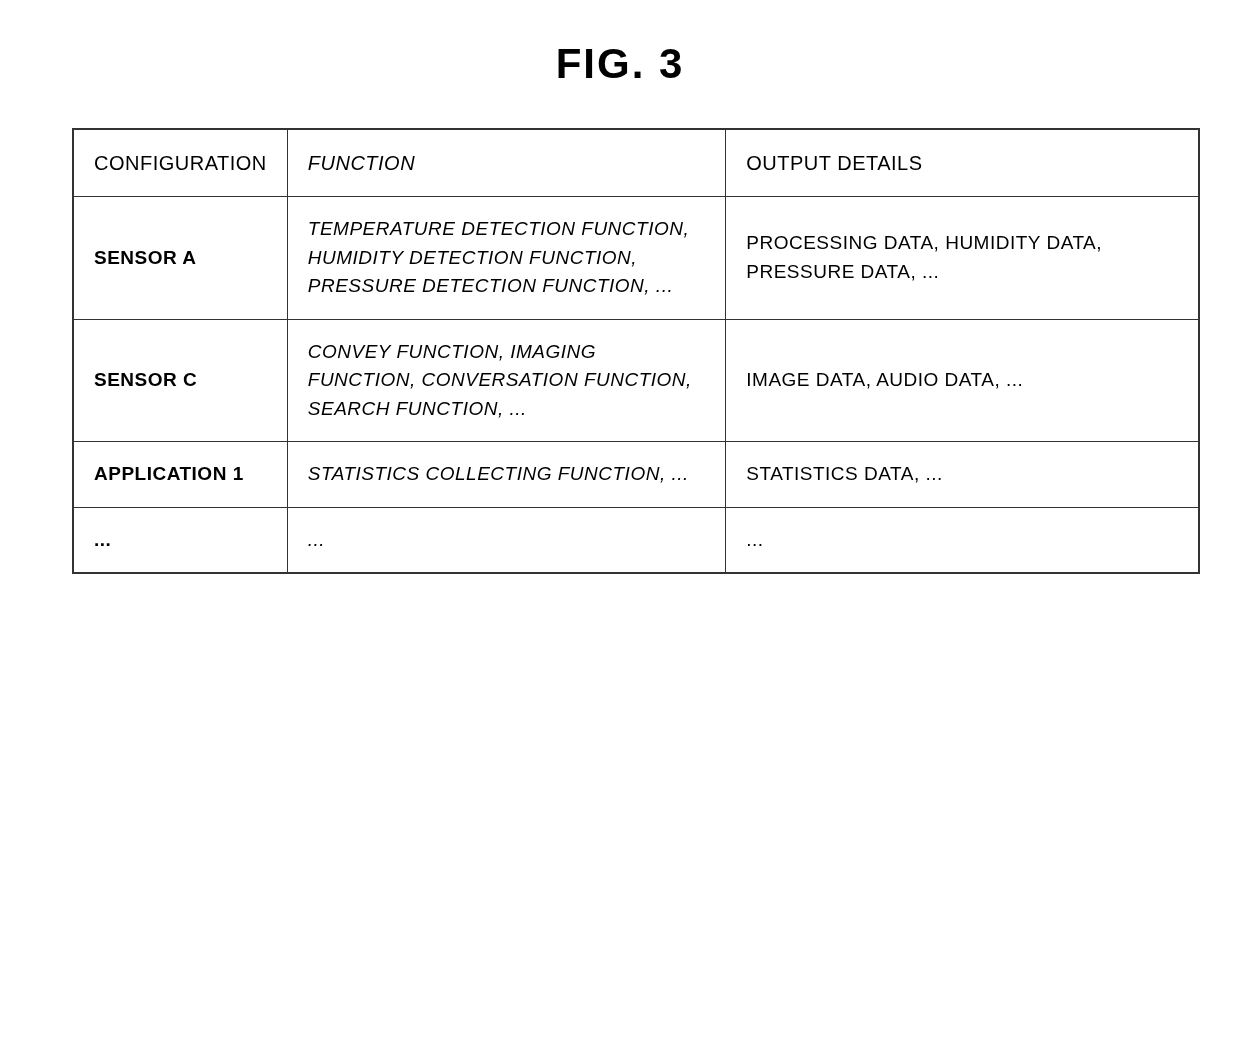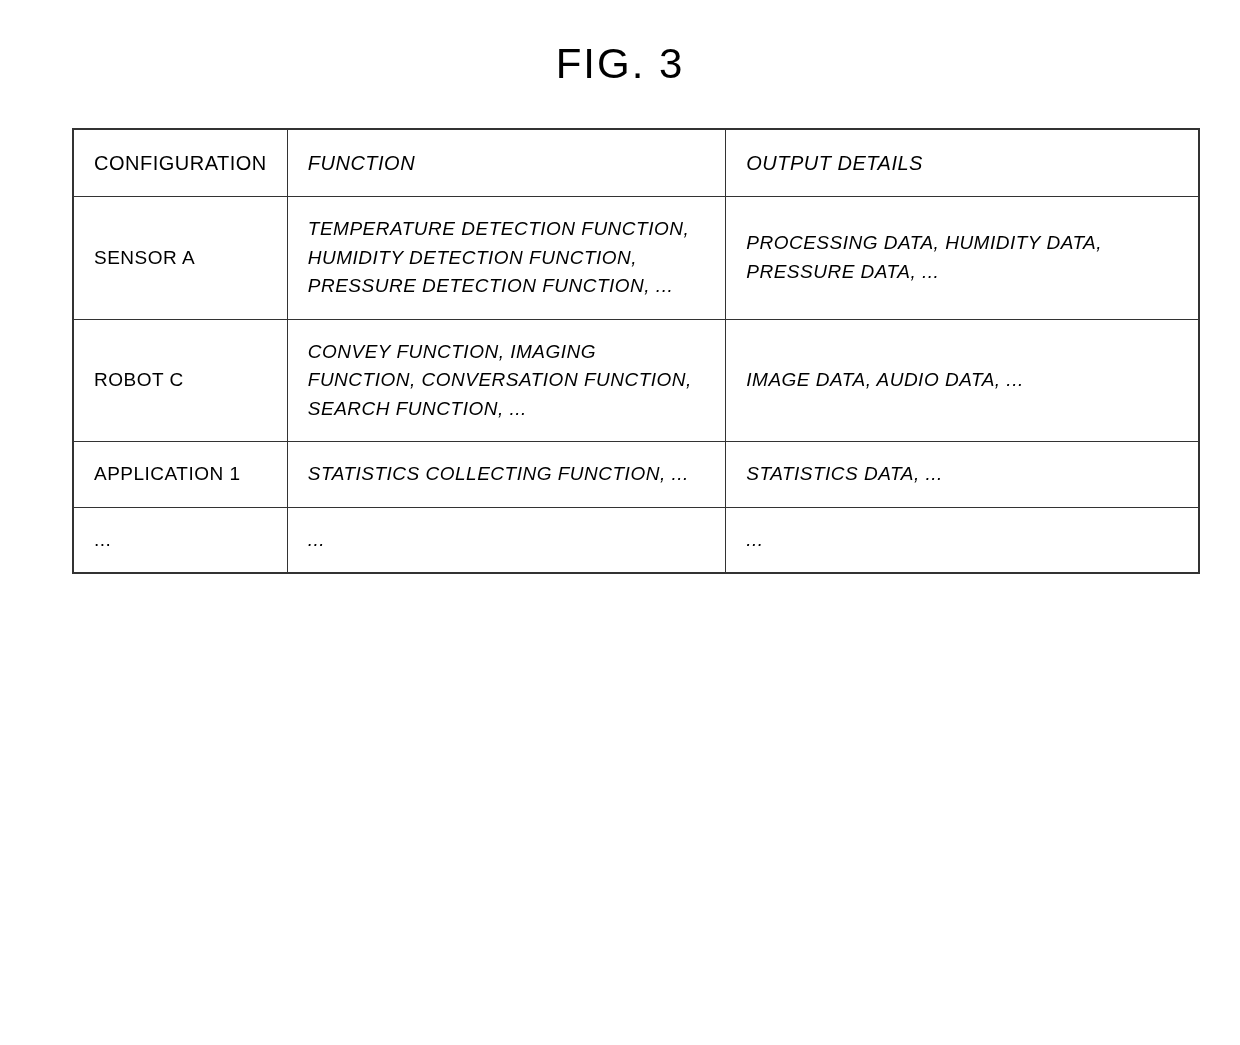--- a/index.html
+++ b/index.html
@@ -14,21 +14,21 @@
       width: 1240px;
       min-height: 1045px;
       display: flex;
       flex-direction: column;
       align-items: center;
       padding: 30px 40px;
     }
 
     .page-title {
       font-size: 42px;
-      font-weight: normal;
+      font-weight: bold;
       letter-spacing: 2px;
       margin-bottom: 40px;
       margin-top: 10px;
       font-family: 'Arial', sans-serif;
     }
 
     .table-wrapper {
       width: 100%;
       max-width: 1160px;
       padding-left: 32px;
@@ -45,31 +45,30 @@
       padding: 18px 20px;
       vertical-align: middle;
       font-size: 19px;
       font-family: 'Arial', sans-serif;
       letter-spacing: 0.5px;
       line-height: 1.5;
     }
 
     .col-config {
       width: 200px;
-      font-weight: normal;
+      font-weight: bold;
     }
 
     .col-function {
       width: 460px;
       font-style: italic;
     }
 
     .col-output {
       width: 500px;
-      font-style: italic;
     }
 
     .header-row td {
       font-size: 20px;
       font-weight: normal;
     }
   </style>
 </head>
 <body>
 
@@ -84,21 +83,21 @@
         <td class="col-output">OUTPUT DETAILS</td>
       </tr>
     </thead>
     <tbody id="table-body">
     <tr>
           <td class="col-config">SENSOR A</td>
           <td class="col-function">TEMPERATURE DETECTION FUNCTION, HUMIDITY DETECTION FUNCTION, PRESSURE DETECTION FUNCTION, ...</td>
           <td class="col-output">PROCESSING DATA, HUMIDITY DATA, PRESSURE DATA, ...</td>
         </tr>
         <tr>
-          <td class="col-config">ROBOT C</td>
+          <td class="col-config">SENSOR C</td>
           <td class="col-function">CONVEY FUNCTION, IMAGING FUNCTION, CONVERSATION FUNCTION, SEARCH FUNCTION, ...</td>
           <td class="col-output">IMAGE DATA, AUDIO DATA, ...</td>
         </tr>
         <tr>
           <td class="col-config">APPLICATION 1</td>
           <td class="col-function">STATISTICS COLLECTING FUNCTION, ...</td>
           <td class="col-output">STATISTICS DATA, ...</td>
         </tr>
         <tr>
           <td class="col-config">...</td>

